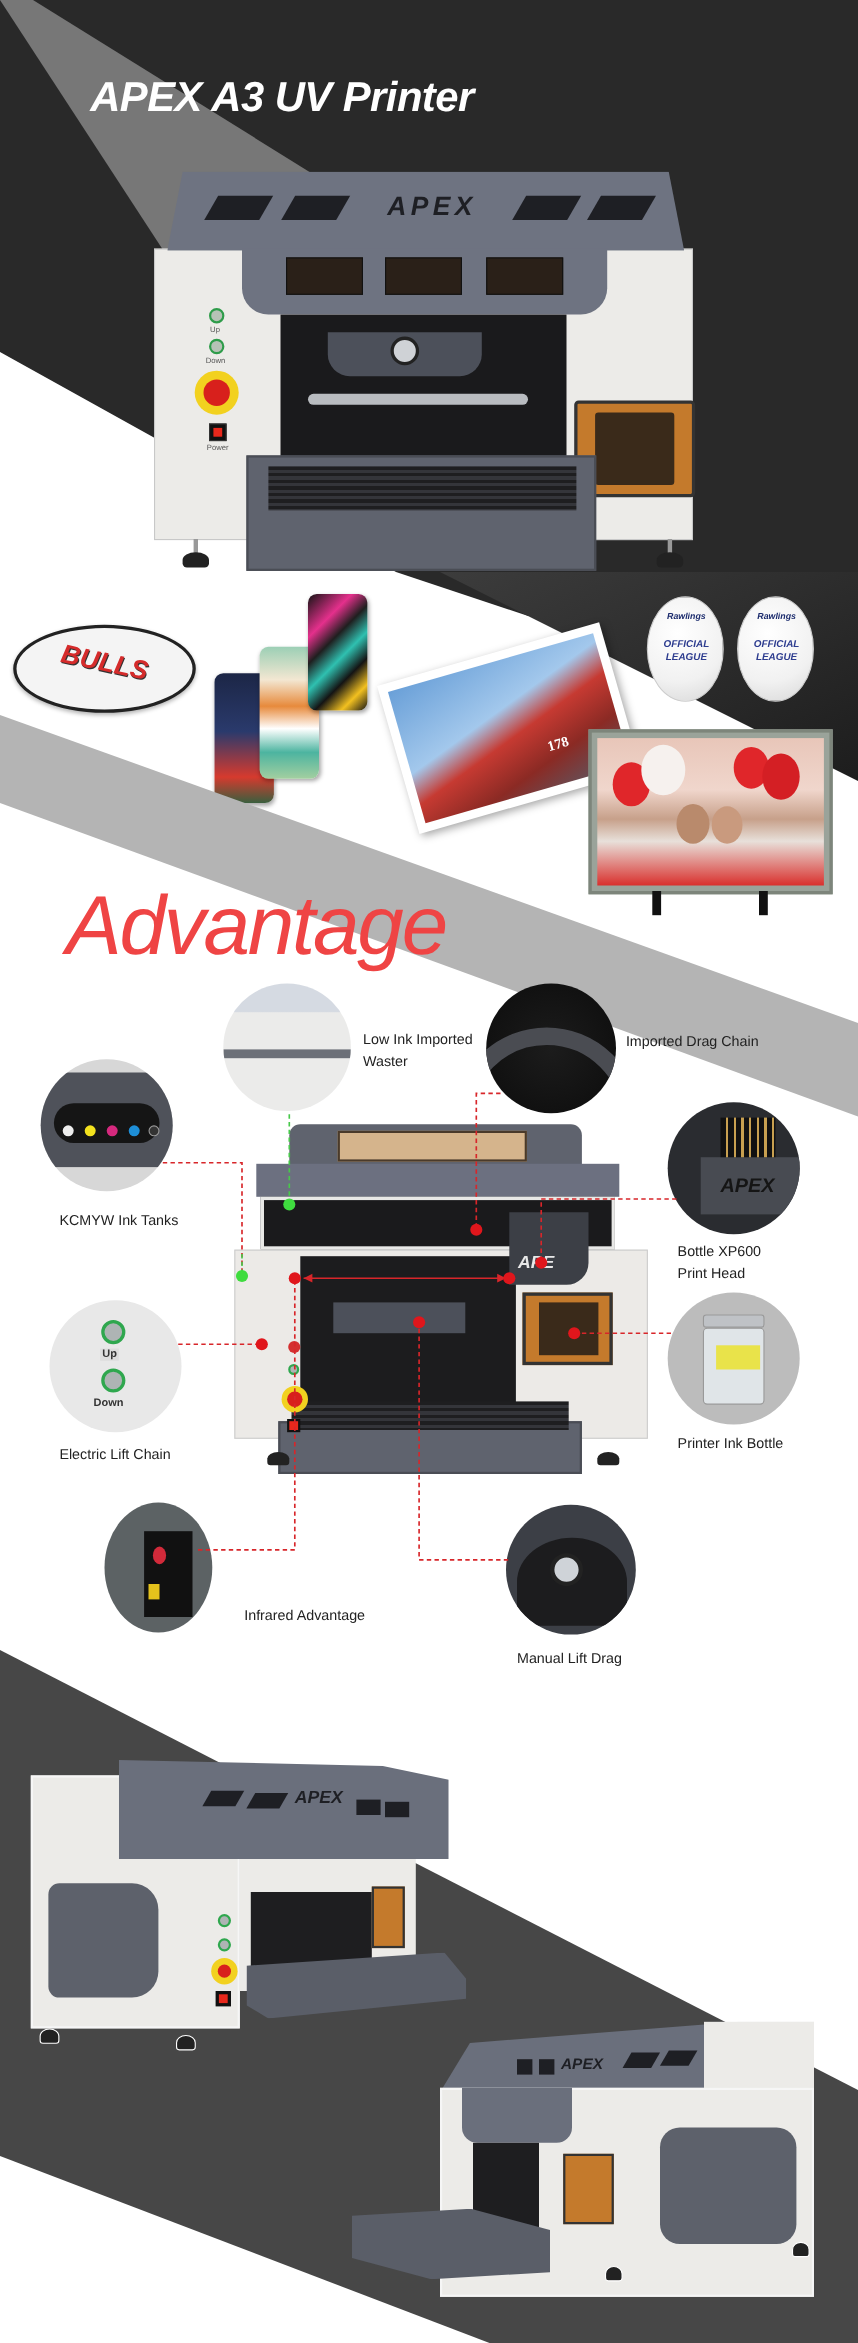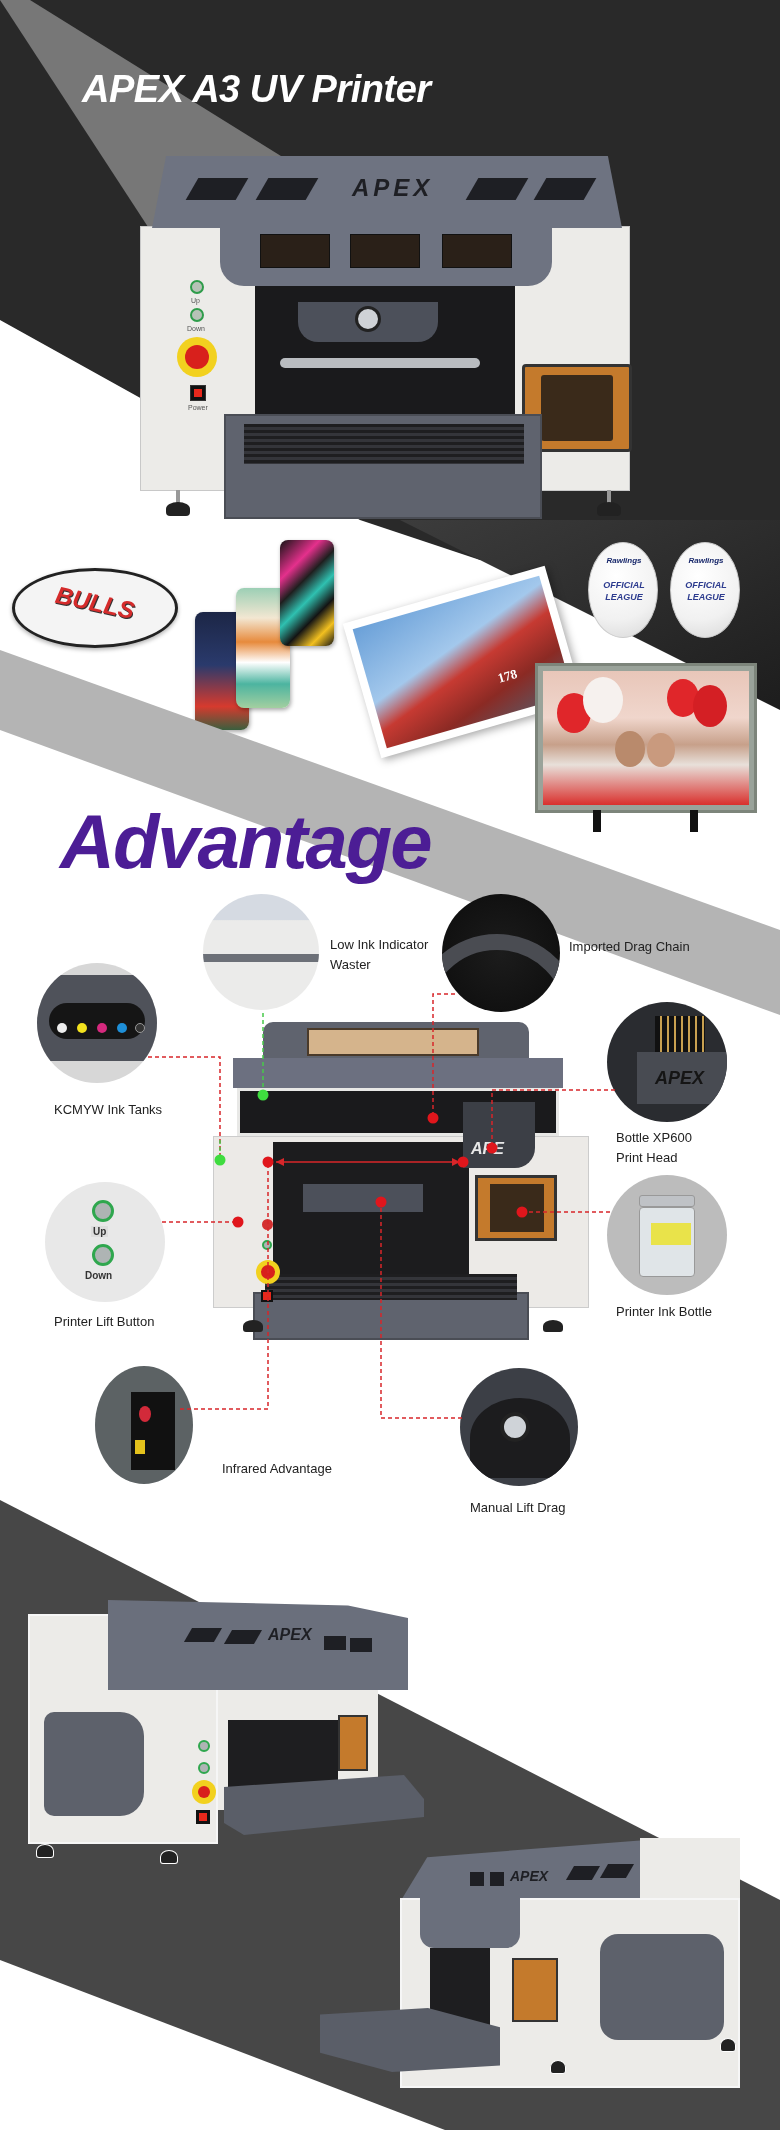--- a/index.html
+++ b/index.html
@@ -48,21 +48,21 @@
   .prod-ball-text { left:0; width:70px; text-align:center; font-size:9px; font-weight:bold; color:#2d3c8f; font-style:italic; line-height:1.0; }
   .prod-slate { left:535px; top:663px; width:222px; height:150px; background:#9aa39a; border:3px solid #7d857b; }
   .prod-slate-img { left:5px; top:5px; width:206px; height:134px; background: linear-gradient(180deg,#e8c6b9 0%,#f0d6cc 35%,#c7a08a 55%,#e8e0da 70%,#d9302d 100%); }
   .prod-balloon { border-radius:50%; }
   .prod-stand { width:8px; height:22px; background:#111; }
 
   
   .band { left:0; top:0; width:780px; height:2130px; pointer-events:none; }
 
   
-  .adv-title { left:60px; top:798px; font-size:76px; font-weight:bold; font-style:italic; color:#4c1d95; letter-spacing:-2px; white-space:nowrap; }
+  .adv-title { left:60px; top:798px; font-size:76px; font-weight:normal; font-style:italic; color:#ef4444; letter-spacing:-2px; white-space:nowrap; }
 
   
   .callout-circle { border-radius:50%; overflow:hidden; }
   .callout-label { font-size:13px; color:#222; line-height:1.5; white-space:nowrap; }
 
   
   .adv-printer { left:213px; top:1022px; width:376px; height:320px; }
 
   
   .bottom-bg { left:0; top:1480px; width:780px; height:650px; }
@@ -179,21 +179,21 @@
 </div>
 <div class="abs prod-stand" style="left:593px;top:810px;"></div>
 <div class="abs prod-stand" style="left:690px;top:810px;"></div>
 
 <div class="abs adv-title">Advantage</div>
 
 <div class="abs callout-circle" style="left:203px;top:894px;width:116px;height:116px;background:linear-gradient(180deg,#d5dae2 0%,#d5dae2 22%,#ebebea 23%,#ebebea 100%);">
   <div class="abs" style="left:0;top:60px;width:116px;height:8px;background:#6c7078;"></div>
 </div>
 <div class="abs callout-label" style="left:330px;top:935px;">
-  <div>Low Ink Indicator</div>
+  <div>Low Ink Imported</div>
   <div>Waster</div>
 </div>
 
 <div class="abs callout-circle" style="left:442px;top:894px;width:118px;height:118px;background:radial-gradient(circle at 50% 50%,#1c1c1c 0%,#0c0c0c 100%);">
   <div class="abs" style="left:-30px;top:40px;width:170px;height:170px;border-radius:50%;border:16px solid #4a4c52;"></div>
 </div>
 <div class="abs callout-label" style="left:569px;top:937px;">Imported Drag Chain</div>
 
 <div class="abs callout-circle" style="left:37px;top:963px;width:120px;height:120px;background:#d7d7d7;">
   <div class="abs" style="left:-5px;top:12px;width:130px;height:86px;background:#4f525a;"></div>
@@ -215,21 +215,21 @@
   <div>Bottle XP600</div>
   <div>Print Head</div>
 </div>
 
 <div class="abs callout-circle" style="left:45px;top:1182px;width:120px;height:120px;background:#e8e8e8;">
   <div class="abs" style="left:47px;top:18px;width:22px;height:22px;border-radius:50%;background:#aeb4b4;border:3px solid #2fa74e;"></div>
   <div class="abs" style="left:46px;top:44px;font-size:10px;font-weight:bold;color:#333;background:#ddd;padding:0 2px;">Up</div>
   <div class="abs" style="left:47px;top:62px;width:22px;height:22px;border-radius:50%;background:#aeb4b4;border:3px solid #2fa74e;"></div>
   <div class="abs" style="left:40px;top:88px;font-size:10px;font-weight:bold;color:#333;">Down</div>
 </div>
-<div class="abs callout-label" style="left:54px;top:1312px;">Printer Lift Button</div>
+<div class="abs callout-label" style="left:54px;top:1312px;">Electric Lift Chain</div>
 
 <div class="abs callout-circle" style="left:607px;top:1175px;width:120px;height:120px;background:#bcbcbc;">
   <div class="abs" style="left:32px;top:20px;width:56px;height:12px;background:#bfc2c6;border-radius:3px;border:1px solid #999;"></div>
   <div class="abs" style="left:32px;top:32px;width:56px;height:70px;background:rgba(230,236,240,0.85);border:1px solid #999;border-radius:4px;"></div>
   <div class="abs" style="left:44px;top:48px;width:40px;height:22px;background:#e9e34a;"></div>
 </div>
 <div class="abs callout-label" style="left:616px;top:1302px;">Printer Ink Bottle</div>
 
 <div class="abs callout-circle" style="left:95px;top:1366px;width:98px;height:118px;background:#5c6264;">
   <div class="abs" style="left:36px;top:26px;width:44px;height:78px;background:#111;"></div>

